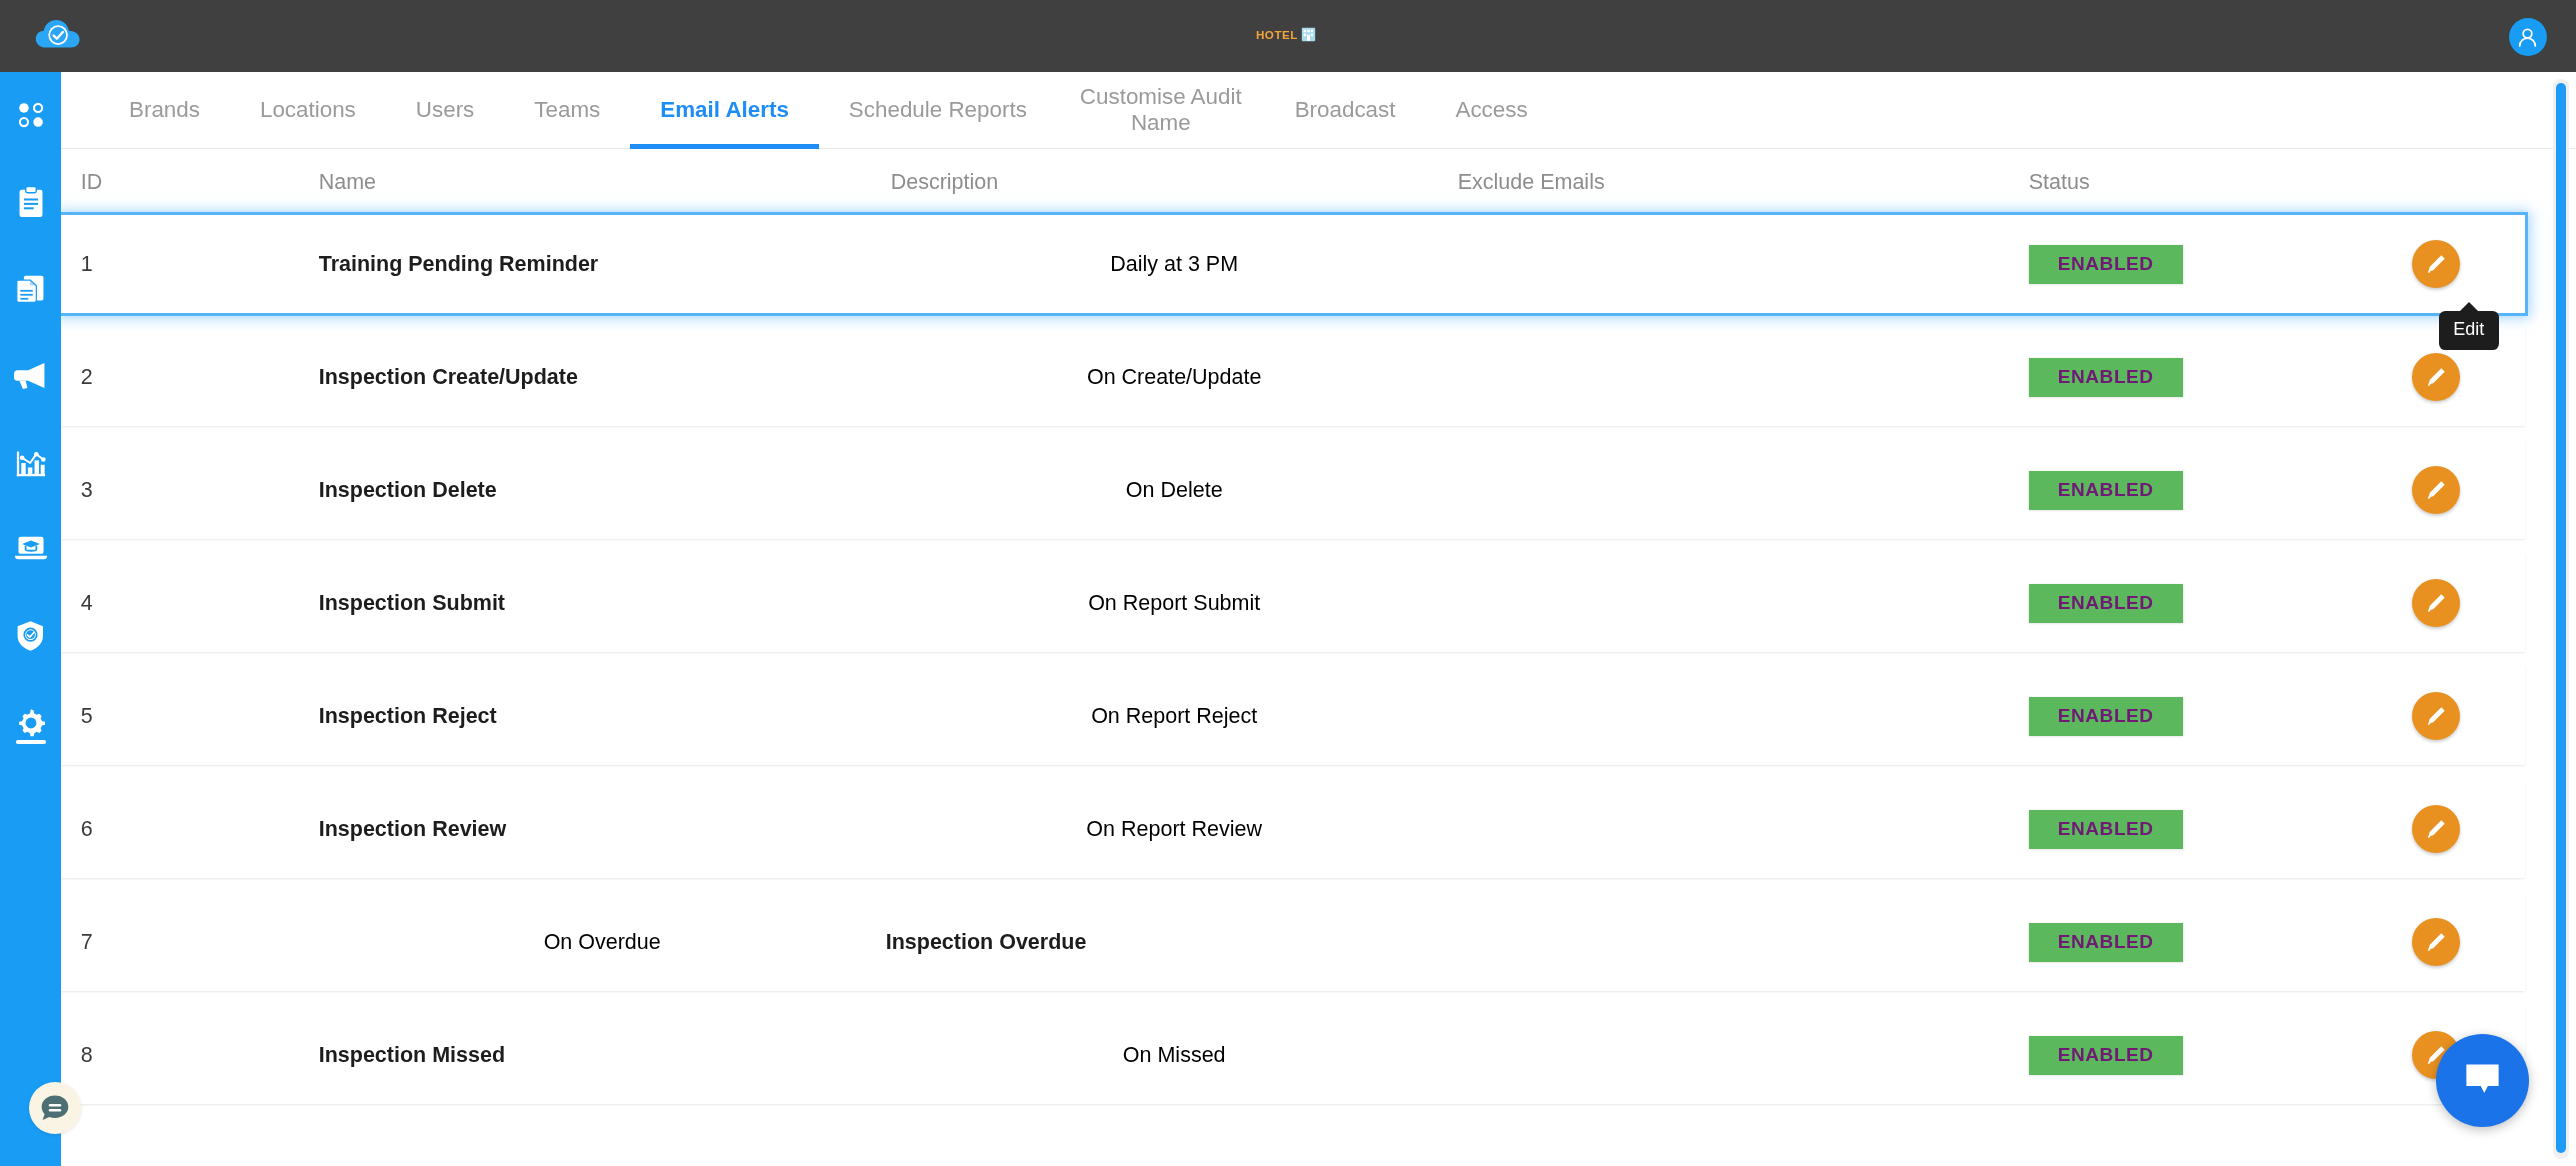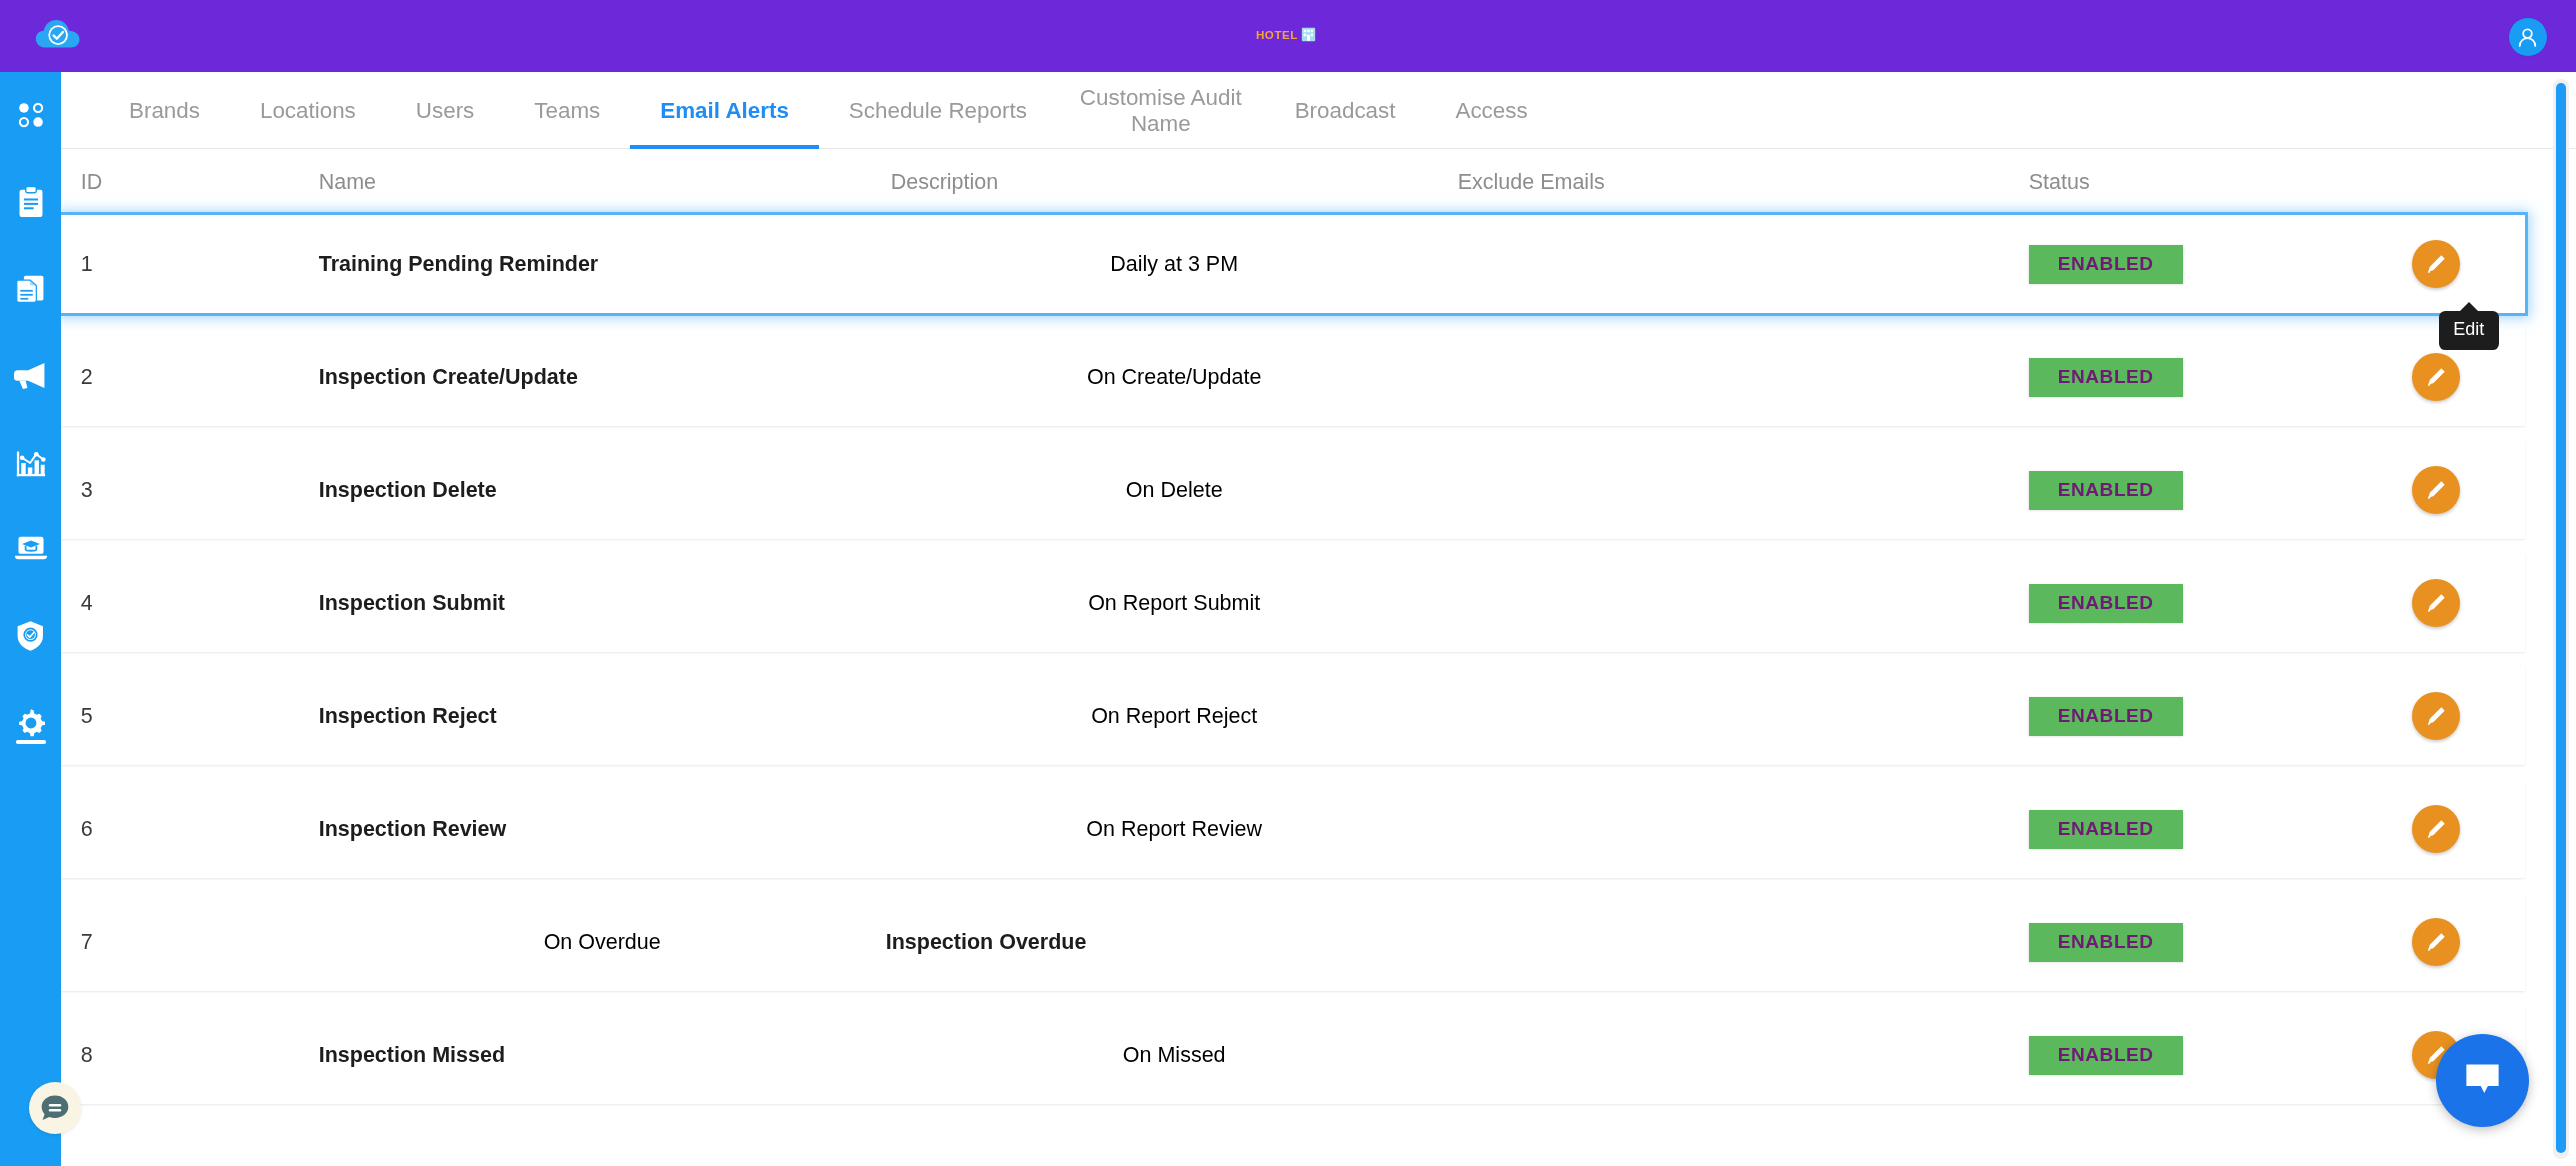--- a/index.html
+++ b/index.html
@@ -9,21 +9,21 @@
     overflow: hidden;
     font-family: "Liberation Sans", sans-serif;
     background: #ffffff;
   }
 
   
   .topbar {
     position: absolute;
     top: 0; left: 0;
     width: 2576px; height: 72px;
-    background: #6d28d9;
+    background: #404040;
     z-index: 40;
   }
   .brand-logo {
     position: absolute;
     top: 9px; left: 27px;
     width: 63px; height: 54px;
     display: flex; align-items: center; justify-content: center;
   }
   .hotel-logo {
     position: absolute;
@@ -94,20 +94,21 @@
     width: 2515px; height: 1095px;
     background: #ffffff;
   }
 
   
   .tabnav {
     position: relative;
     height: 77px;
     border-bottom: 0.9px solid #e8e8e8;
     display: flex;
+    align-items: center;
     padding-left: 38px;
   }
   .tab {
     position: relative;
     height: 77px;
     display: flex;
     align-items: center;
     justify-content: center;
     text-align: center;
     font-size: 22.4px;

